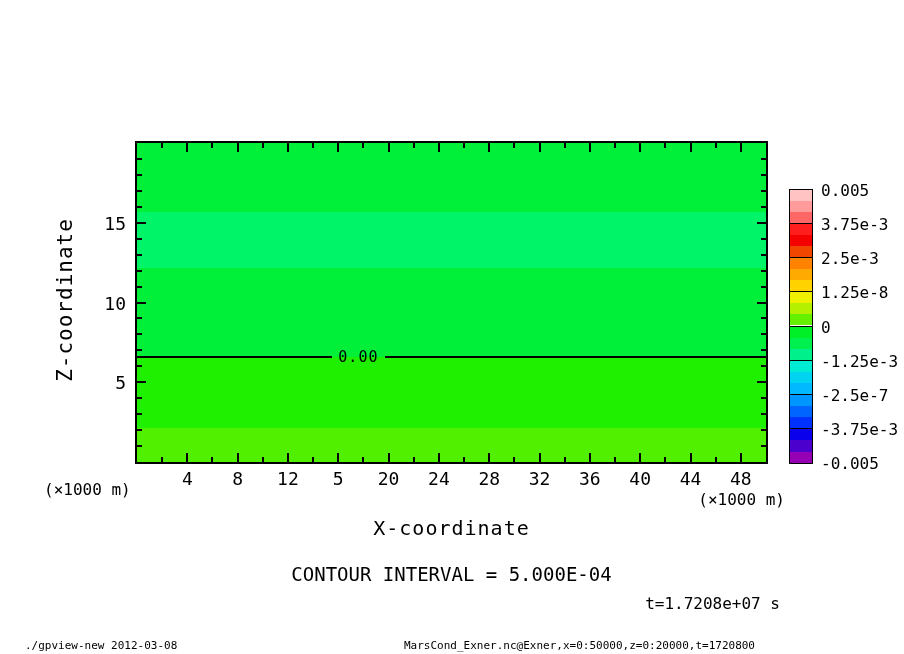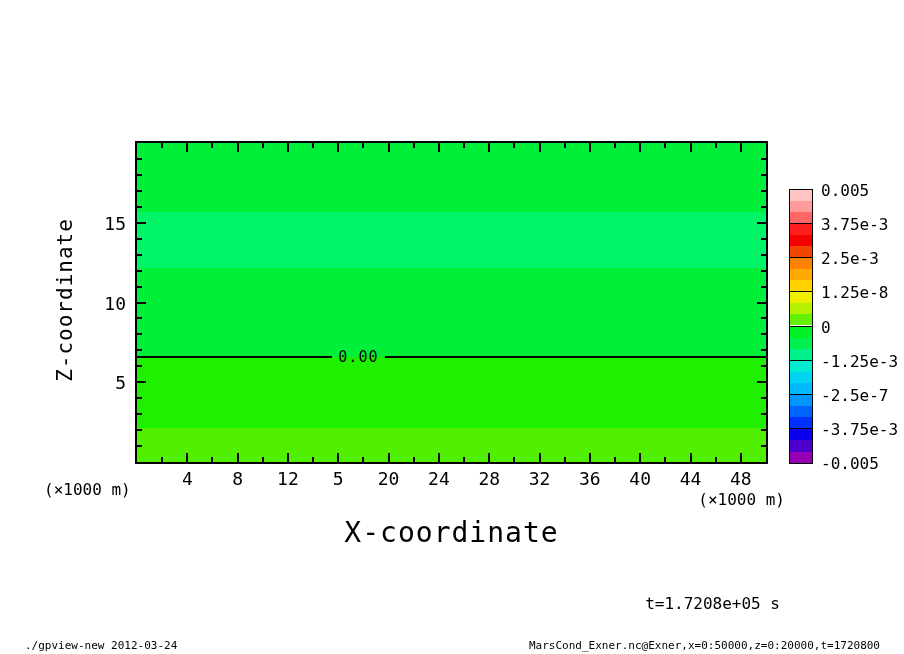--- a/index.html
+++ b/index.html
@@ -14,26 +14,26 @@
   .band{width:100%;}
   .tick{position:absolute;background:#000;}
   .contour-line{position:absolute;height:2px;background:#000;}
   .contour-label{position:absolute;transform:translate(-50%,-50%);font-size:15px;letter-spacing:1px;}
   .y-axis-label{left:52px;top:170px;width:26px;height:260px;}
   .y-axis-label span{position:absolute;left:50%;top:50%;transform:translate(-50%,-50%) rotate(-90deg);white-space:nowrap;font-size:21px;letter-spacing:1px;}
   .y-tick-label{position:absolute;width:38px;text-align:right;font-size:18px;transform:translateY(-50%);}
   .x-tick-label{position:absolute;top:468px;transform:translateX(-50%);font-size:18px;}
   .unit-left{left:44px;top:480px;font-size:16px;}
   .unit-right{left:585px;top:490px;width:200px;text-align:right;font-size:16px;}
-  .x-axis-label{left:137px;top:516px;width:629px;text-align:center;font-size:28px;letter-spacing:1px;}
+  .x-axis-label{left:137px;top:516px;width:629px;text-align:center;font-size:20px;letter-spacing:1px;}
   .contour-interval{left:137px;top:563px;width:629px;text-align:center;font-size:19px;}
   .time-text{left:480px;top:594px;width:300px;text-align:right;font-size:16px;}
   .footer{top:639px;font-size:11px;}
   .footer-left{left:25px;}
-  .footer-right{left:404px;width:476px;text-align:right;}
+  .footer-right{left:404px;width:476px;text-align:left;}
   .colorbar{left:789px;top:189px;width:22px;height:273px;border:1.5px solid #000;}
   .cb-box{position:relative;width:100%;}
   .cb-box:not(:last-child){border-bottom:1.5px solid #000;box-sizing:border-box;}
   .cb-sub{width:100%;}
   .cb-label{position:absolute;left:821px;font-size:16px;transform:translateY(-50%);white-space:nowrap;}
 </style>
 </head>
 <body>
 
 <div class="canvas">
@@ -140,24 +140,25 @@
 
   <div class="abs y-axis-label">
     <span>Z-coordinate</span>
   </div>
 
   <div class="abs unit-left">(×1000 m)</div>
   <div class="abs unit-right">(×1000 m)</div>
 
   <div class="abs x-axis-label">X-coordinate</div>
 
-
-  <div class="abs time-text">t=1.7208e+05 s</div>
-
-  <div class="abs footer footer-left">./gpview-new  2012-03-24</div>
+  <div class="abs contour-interval">CONTOUR INTERVAL = 5.000E-04</div>
+
+  <div class="abs time-text">t=1.7208e+07 s</div>
+
+  <div class="abs footer footer-left">./gpview-new  2012-03-08</div>
   <div class="abs footer footer-right">MarsCond_Exner.nc@Exner,x=0:50000,z=0:20000,t=1720800</div>
 
   <div class="abs colorbar">
       <div class="cb-box" style="height: 12.5%;">
         <div class="cb-sub" style="height: 33.3333%; background: rgb(255, 195, 195);"></div>
         <div class="cb-sub" style="height: 33.3333%; background: rgb(255, 155, 155);"></div>
         <div class="cb-sub" style="height: 33.3333%; background: rgb(255, 102, 102);"></div>
       </div>
       <div class="cb-box" style="height: 12.5%;">
         <div class="cb-sub" style="height: 33.3333%; background: rgb(255, 30, 30);"></div>

